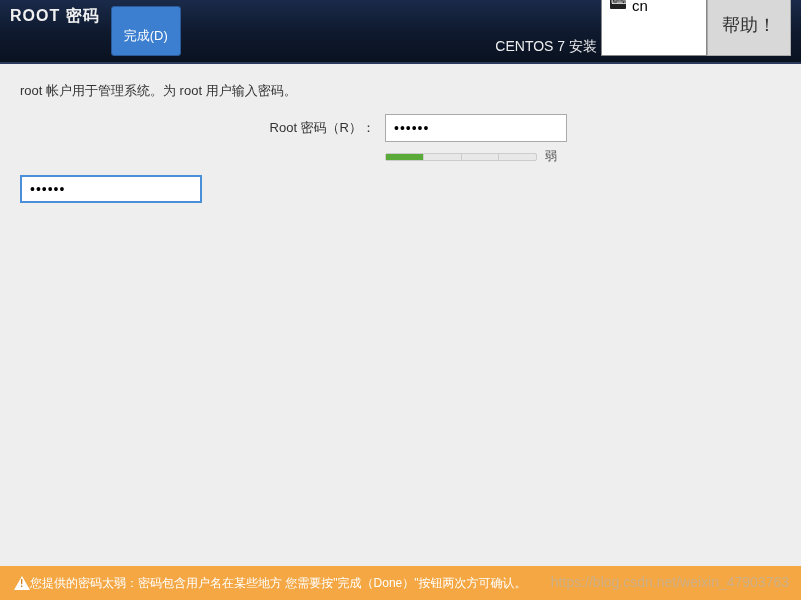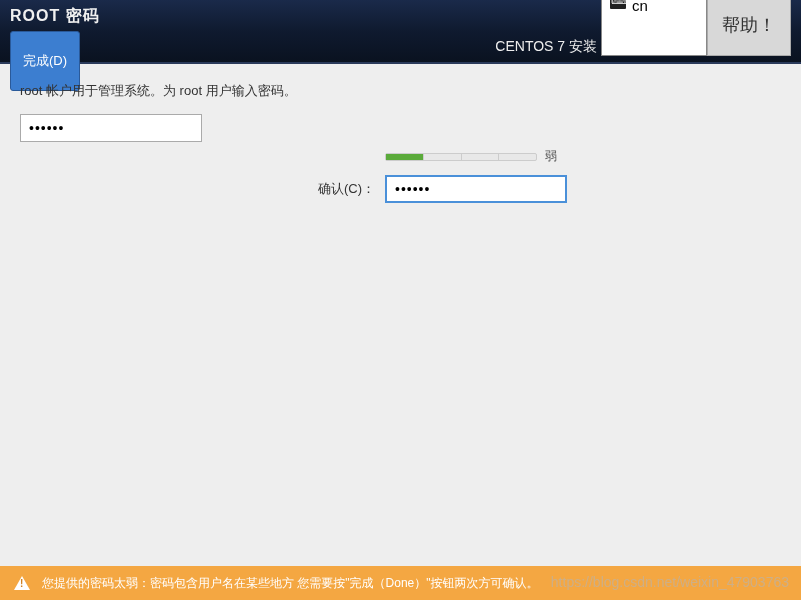--- a/index.html
+++ b/index.html
@@ -13,21 +13,21 @@
     }
     .header {
       height: 64px;
       background: linear-gradient(to bottom, #1a2a4a 0%, #0f1a2f 50%, #0a1220 100%);
       border-bottom: 2px solid #2a3a5a;
       display: flex;
       justify-content: space-between;
       color: #fff;
       padding: 6px 10px;
     }
-    .header-left { display: flex; flex-direction: column; gap: 4px; }
+    .header-left { display: flex; flex-direction: row; gap: 11px; }
     .title {
       font-size: 16px;
       font-weight: bold;
       color: #f0f0f0;
       letter-spacing: 1px;
     }
     .done-btn {
       background: #3c7ed0;
       border: 1px solid #2a5a9a;
       color: #fff;
@@ -133,21 +133,20 @@
     .warning-bar {
       position: absolute;
       bottom: 0;
       left: 0;
       right: 0;
       height: 34px;
       background: #f4a742;
       display: flex;
       align-items: center;
       padding: 0 14px;
-      gap: 12px;
     }
     .warn-icon {
       width: 0; height: 0;
       border-left: 8px solid transparent;
       border-right: 8px solid transparent;
       border-bottom: 14px solid #fff;
       position: relative;
     }
     .warn-icon::after {
       content: "!";
@@ -184,35 +183,35 @@
       </div>
       <button class="help-btn">帮助！</button>
     </div>
   </div>
 </div>
 
 <div class="content">
   <div class="hint">root 帐户用于管理系统。为 root 用户输入密码。</div>
 
   <div class="form-row">
+    <div class="label">Root 密码（R）：</div>
     <input type="password" class="pw-input" value="••••••" style="">
   </div>
 
   <div class="strength-row">
     <div class="strength-bar">
       <div class="strength-seg fill"></div>
       <div class="strength-seg"></div>
       <div class="strength-seg"></div>
       <div class="strength-seg"></div>
     </div>
     <div class="strength-label">弱</div>
   </div>
 
   <div class="form-row">
-    <div class="label">确认(C)：</div>
     <input type="password" class="pw-input focused" value="••••••" style="">
   </div>
 </div>
 
 <div class="warning-bar">
   <div class="warn-icon"></div>
   <div class="warn-text">您提供的密码太弱：密码包含用户名在某些地方  您需要按"完成（Done）"按钮两次方可确认。</div>
 </div>
 
 <div class="watermark">https://blog.csdn.net/weixin_47903763</div>

